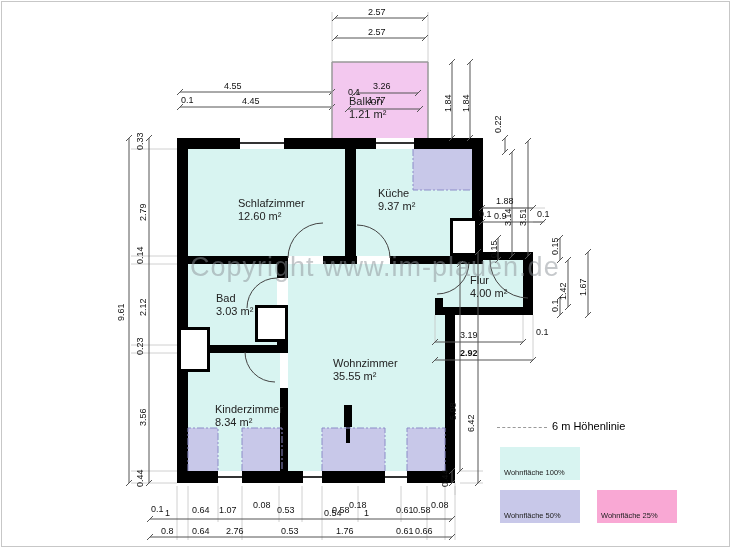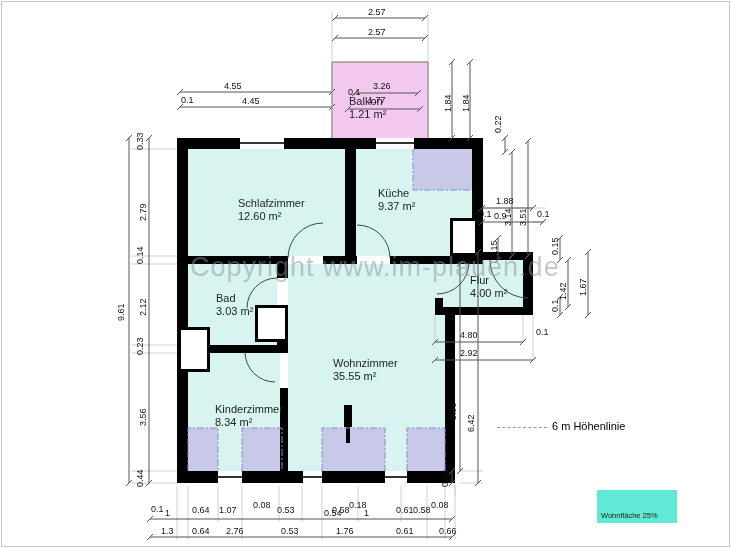--- a/index.html
+++ b/index.html
@@ -120,45 +120,45 @@
       <div class="dim z50" style="left: 494px; top: 212px;">0.9</div>
       <div class="dim rot z50" style="left: 504px; top: 226px;">3.14</div>
       <div class="dim rot z50" style="left: 519px; top: 226px;">3.51</div>
       <div class="dim z50" style="left: 537px; top: 210px;">0.1</div>
       <div class="dim rot z50" style="left: 490px; top: 258px;">0.15</div>
       <div class="dim rot z50" style="left: 551px; top: 255px;">0.15</div>
       <div class="dim rot z50" style="left: 559px; top: 300px;">1.42</div>
       <div class="dim rot z50" style="left: 579px; top: 296px;">1.67</div>
       <div class="dim rot z50" style="left: 551px; top: 312px;">0.1</div>
       <div class="dim z50" style="left: 536px; top: 328px;">0.1</div>
-      <div class="dim z50" style="left: 460px; top: 331px;">4.80</div>
-      <div class="dim z50" style="left: 460px; top: 349px;">2.92</div>
+      <div class="dim z50" style="left: 460px; top: 331px;">3.19</div>
+      <div class="dim z50" style="left: 460px; top: 349px; font-weight: bold;">2.92</div>
       <div class="dim rot z50" style="left: 449px; top: 420px;">5.98</div>
       <div class="dim rot z50" style="left: 467px; top: 432px;">6.42</div>
       <div class="dim rot z50" style="left: 441px; top: 487px;">0.44</div>
       <div class="dim z50" style="left: 151px; top: 505px;">0.1</div>
       <div class="dim z50" style="left: 165px; top: 509px;">1</div>
       <div class="dim z50" style="left: 192px; top: 506px;">0.64</div>
       <div class="dim z50" style="left: 219px; top: 506px;">1.07</div>
       <div class="dim z50" style="left: 253px; top: 501px;">0.08</div>
       <div class="dim z50" style="left: 276px; top: 509px; margin-left: 48px;">0.54</div>
       <div class="dim z50" style="left: 277px; top: 506px;">0.53</div>
       <div class="dim z50" style="left: 332px; top: 506px;">0.58</div>
       <div class="dim z50" style="left: 349px; top: 501px;">0.18</div>
       <div class="dim z50" style="left: 364px; top: 509px;">1</div>
       <div class="dim z50" style="left: 396px; top: 506px;">0.61</div>
       <div class="dim z50" style="left: 413px; top: 506px;">0.58</div>
       <div class="dim z50" style="left: 431px; top: 501px;">0.08</div>
-      <div class="dim z50" style="left: 161px; top: 527px;">1.3</div>
+      <div class="dim z50" style="left: 161px; top: 527px;">0.8</div>
       <div class="dim z50" style="left: 192px; top: 527px;">0.64</div>
       <div class="dim z50" style="left: 226px; top: 527px;">2.76</div>
       <div class="dim z50" style="left: 281px; top: 527px;">0.53</div>
       <div class="dim z50" style="left: 336px; top: 527px;">1.76</div>
       <div class="dim z50" style="left: 396px; top: 527px;">0.61</div>
-      <div class="dim z50" style="left: 415px; top: 527px; margin-left: 24px;">0.66</div>
+      <div class="dim z50" style="left: 415px; top: 527px;">0.66</div>
     </div>
   <svg id="overlay" width="731" height="548">
       <line x1="332" y1="12" x2="332" y2="62" stroke="#c4c4c4" stroke-width="0.8"></line>
       <line x1="428" y1="12" x2="428" y2="62" stroke="#c4c4c4" stroke-width="0.8"></line>
       <line x1="131" y1="149" x2="177" y2="149" stroke="#c4c4c4" stroke-width="0.8"></line>
       <line x1="131" y1="256" x2="177" y2="256" stroke="#c4c4c4" stroke-width="0.8"></line>
       <line x1="131" y1="264" x2="177" y2="264" stroke="#c4c4c4" stroke-width="0.8"></line>
       <line x1="131" y1="345" x2="177" y2="345" stroke="#c4c4c4" stroke-width="0.8"></line>
       <line x1="131" y1="353" x2="177" y2="353" stroke="#c4c4c4" stroke-width="0.8"></line>
       <line x1="131" y1="471" x2="177" y2="471" stroke="#c4c4c4" stroke-width="0.8"></line>
@@ -282,16 +282,22 @@
       <path d="M188,471 L188,428 L218,428 L218,471" fill="none" stroke="#8c8cc8" stroke-width="1" stroke-dasharray="7 2 2 2"></path>
       <path d="M242,471 L242,428 L282,428 L282,471" fill="none" stroke="#8c8cc8" stroke-width="1" stroke-dasharray="7 2 2 2"></path>
       <path d="M322,471 L322,428 L385,428 L385,471" fill="none" stroke="#8c8cc8" stroke-width="1" stroke-dasharray="7 2 2 2"></path>
       <path d="M407,471 L407,428 L445,428 L445,471" fill="none" stroke="#8c8cc8" stroke-width="1" stroke-dasharray="7 2 2 2"></path>
     </svg>
   <div id="watermark">Copyright www.im-plauen.de</div>
 
   <div class="legend-dash"></div>
   <div class="legend-title">6 m Höhenlinie</div>
 
-  <div class="swatch" id="sw2" style="left: 597px; top: 490px; background: #5eead4;">
+  <div class="swatch" id="sw0" style="left: 500px; top: 447px; background: rgb(216, 244, 241);">
+    <span>Wohnfläche 100%</span>
+  </div>
+  <div class="swatch" id="sw1" style="left: 500px; top: 490px; background: rgb(200, 200, 233);">
+    <span>Wohnfläche 50%</span>
+  </div>
+  <div class="swatch" id="sw2" style="left: 597px; top: 490px; background: #f9a8d4;">
     <span>Wohnfläche 25%</span>
   </div>
 </div>
 
 </body></html>

